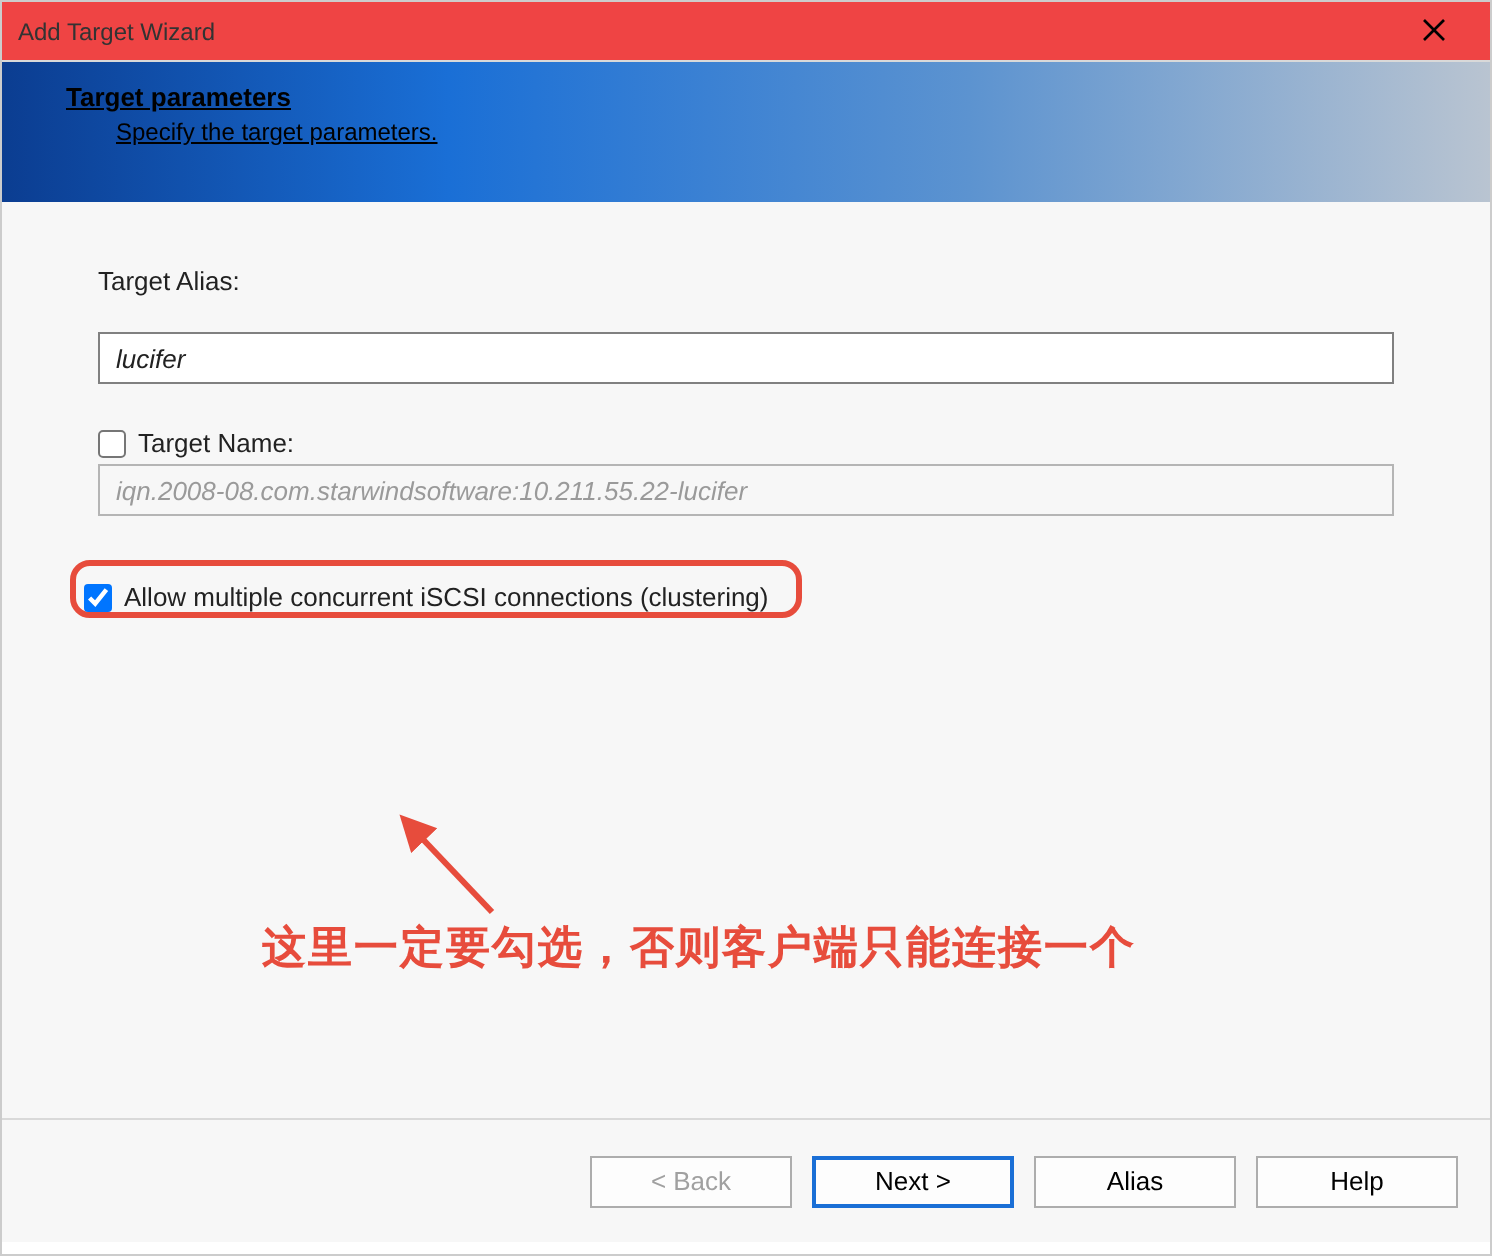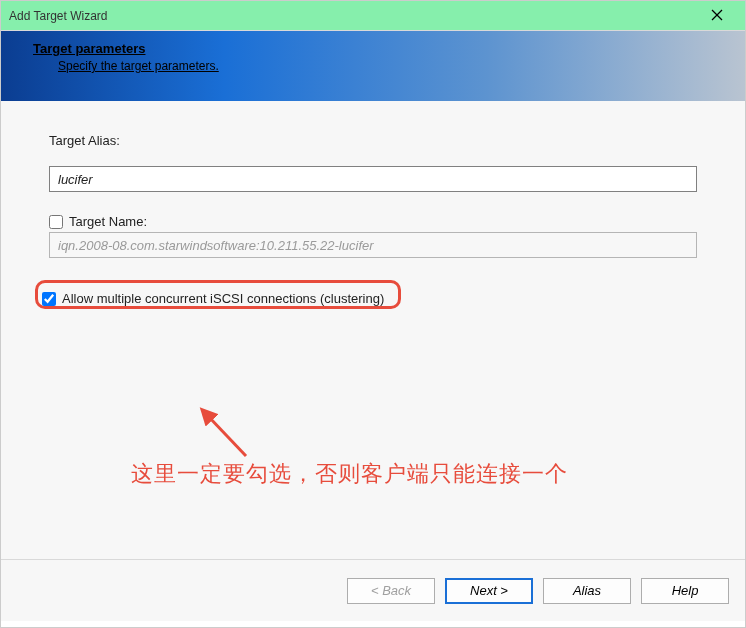--- a/index.html
+++ b/index.html
@@ -12,21 +12,21 @@
     width: 746px;
     height: 628px;
     position: relative;
     border: 1px solid #ccc;
   }
   .titlebar {
     height: 30px;
     display: flex;
     align-items: center;
     padding: 0 8px;
-    background: #86efac;
+    background: #ef4444;
     border-bottom: 1px solid #d9d9d9;
   }
   .titlebar .title {
     flex: 1;
     font-size: 12px;
     color: #333;
   }
   .titlebar .close {
     width: 40px;
     height: 28px;
@@ -100,50 +100,49 @@
     padding: 8px 14px 0 4px;
     display: inline-flex;
     align-items: center;
   }
   .annotation {
     position: absolute;
     top: 358px;
     left: 130px;
     color: #e74c3c;
     font-size: 22px;
-    font-weight: 400;
+    font-weight: 700;
     letter-spacing: 1px;
   }
   .arrow {
     position: absolute;
     top: 305px;
     left: 195px;
     pointer-events: none;
   }
   .footer {
     height: 62px;
     border-top: 1px solid #d9d9d9;
     background: #f7f7f7;
     display: flex;
     align-items: center;
     justify-content: flex-end;
     padding-right: 16px;
     gap: 10px;
   }
   .btn {
-    width: 88px;
+    width: 101px;
     height: 26px;
     font-size: 13px;
     border: 1px solid #adadad;
     background: #fdfdfd;
     cursor: pointer;
     display: inline-flex;
     align-items: center;
     justify-content: center;
-    font-style: italic;
   }
   .btn.disabled {
     color: #a0a0a0;
     cursor: default;
   }
   .btn.primary {
     border: 2px solid #1a6fd6;
   }
 </style>
 </head>

